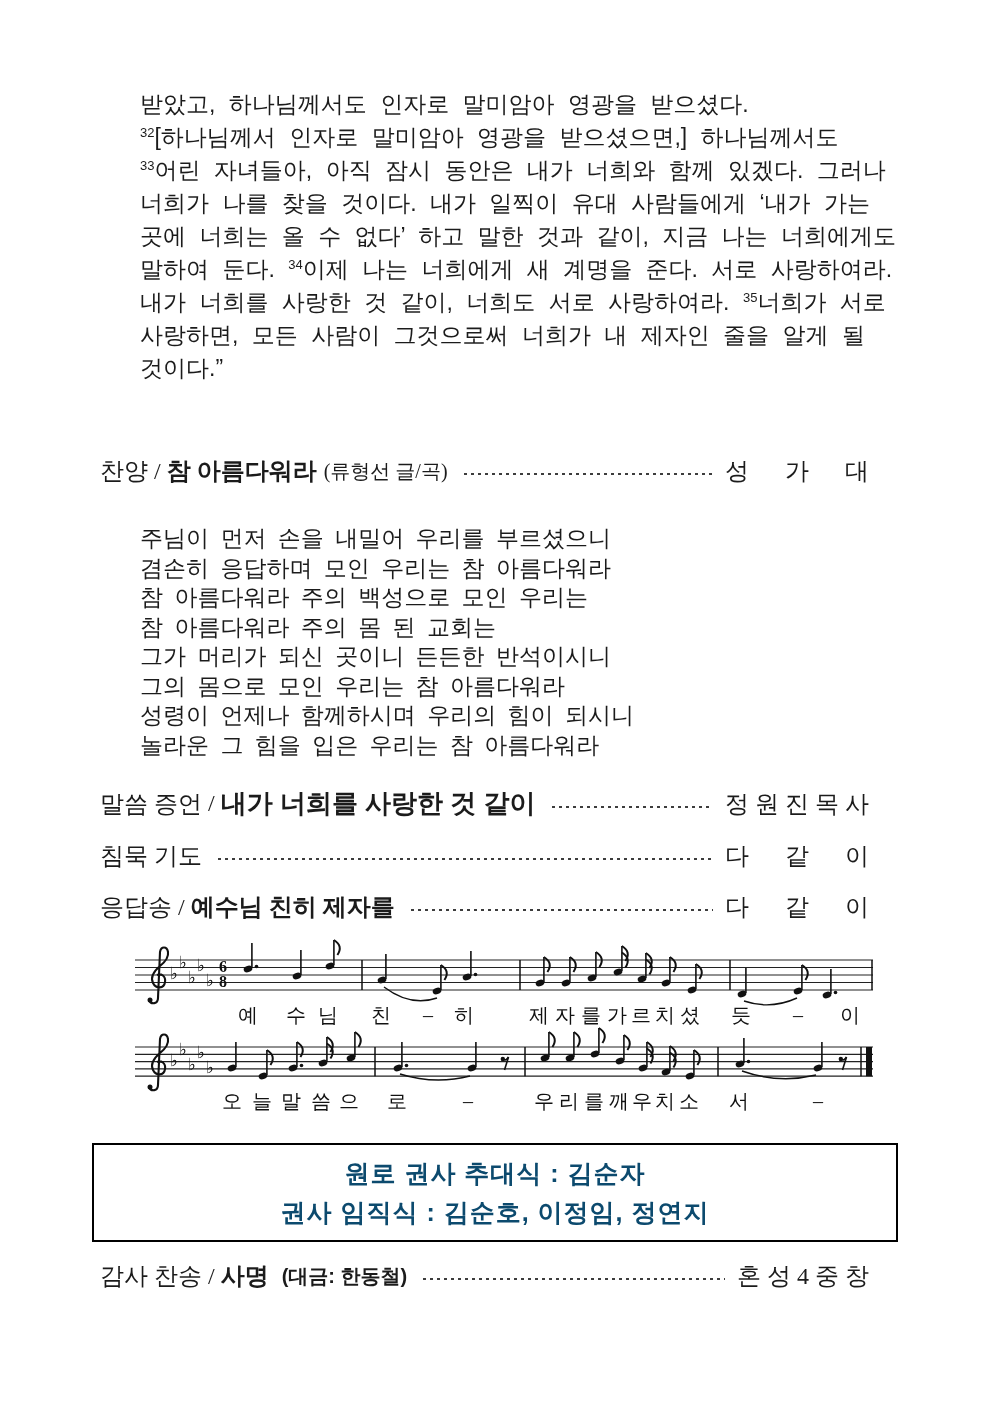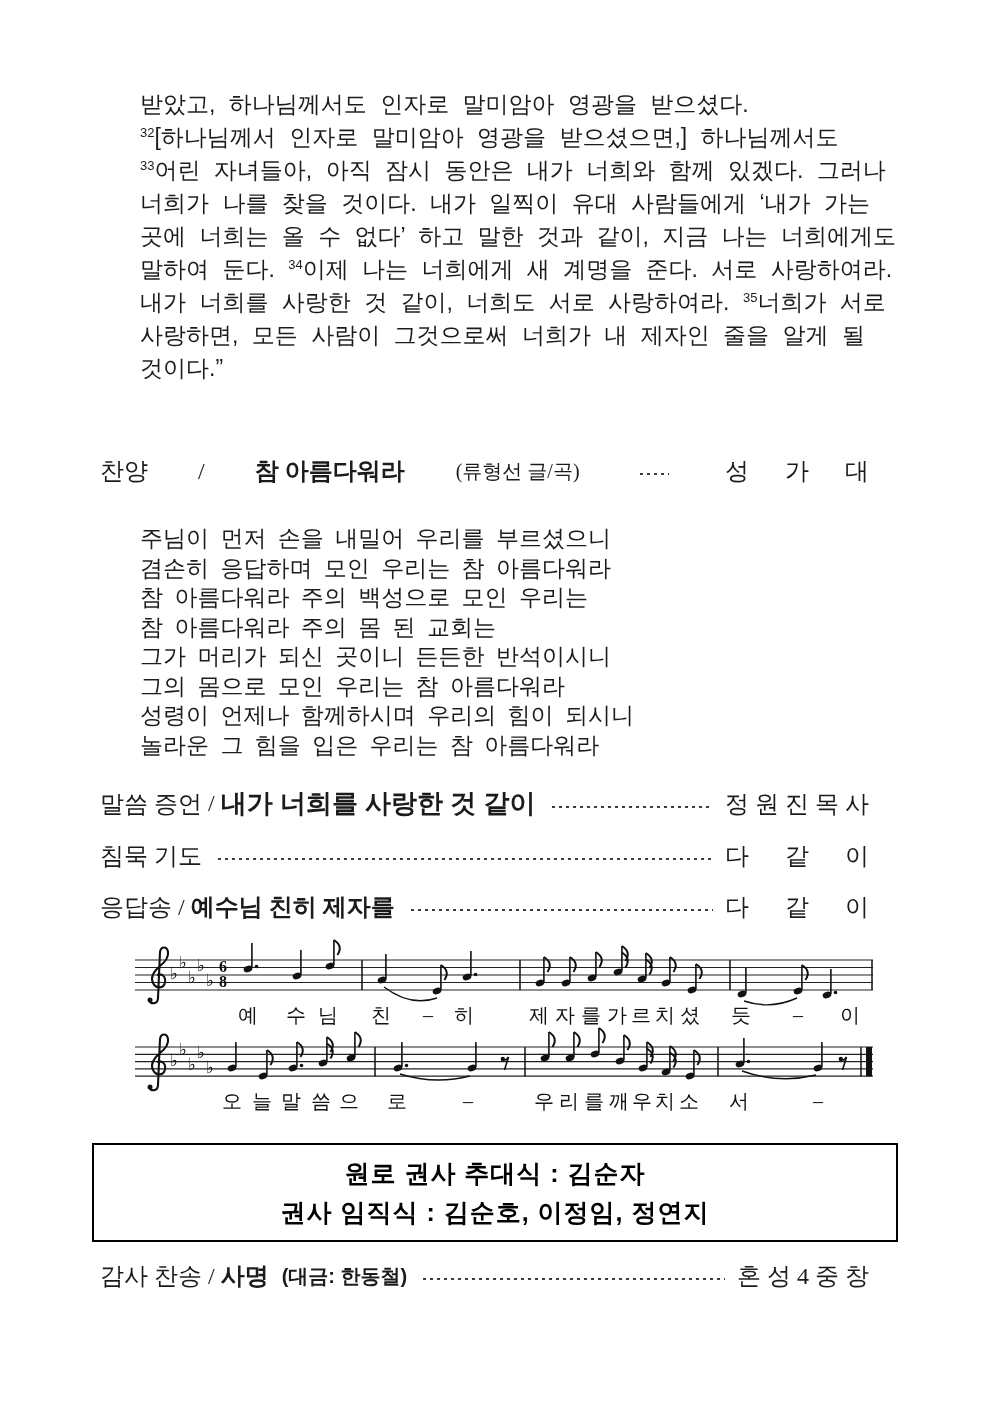--- a/index.html
+++ b/index.html
@@ -33,40 +33,40 @@
   .lyric-line.bold{font-weight:normal;}
 
   
   #music-svg{position:absolute;left:0;top:0;width:992px;height:1403px;pointer-events:none;}
 
   
   #announce-box{position:absolute;left:92px;top:1143px;width:806px;height:99px;
                 border:2px solid #000;box-sizing:border-box;display:flex;flex-direction:column;
                 justify-content:center;align-items:center;gap:6px;}
   .announce-line{font-family:"Liberation Sans", sans-serif;font-weight:bold;font-size:25px;
-                 color:#000000;white-space:pre;letter-spacing:1px;}
+                 color:#0c4a6e;white-space:pre;letter-spacing:1px;}
 </style>
 </head>
 <body>
 
 <div id="page">
 
   <div id="scripture">
       <div class="scripture-line">받았고, 하나님께서도 인자로 말미암아 영광을 받으셨다.</div>
       <div class="scripture-line"><sup>32</sup>[하나님께서 인자로 말미암아 영광을 받으셨으면,] 하나님께서도</div>
       <div class="scripture-line"><sup>33</sup>어린 자녀들아, 아직 잠시 동안은 내가 너희와 함께 있겠다. 그러나</div>
       <div class="scripture-line">너희가 나를 찾을 것이다. 내가 일찍이 유대 사람들에게 ‘내가 가는</div>
       <div class="scripture-line">곳에 너희는 올 수 없다’ 하고 말한 것과 같이, 지금 나는 너희에게도</div>
       <div class="scripture-line">말하여 둔다. <sup>34</sup>이제 나는 너희에게 새 계명을 준다. 서로 사랑하여라.</div>
       <div class="scripture-line">내가 너희를 사랑한 것 같이, 너희도 서로 사랑하여라. <sup>35</sup>너희가 서로</div>
       <div class="scripture-line">사랑하면, 모든 사람이 그것으로써 너희가 내 제자인 줄을 알게 될</div>
       <div class="scripture-line">것이다.”</div>
     </div>
 
-  <div class="program-line" style="top:455px;gap:44px;">
+  <div class="program-line" style="top:455px;">
     <span class="p-label">찬양</span>
       <span class="p-sep"> / </span>
       <span class="p-title-serif">참 아름다워라</span>
       <span class="p-note">(류형선 글/곡)</span>
     <span class="leader"></span>
     <span class="p-performer">성      가      대</span>
   </div>
 
   <div id="hymn-lyrics">
       <div class="lyric-line">주님이 먼저 손을 내밀어 우리를 부르셨으니</div>

